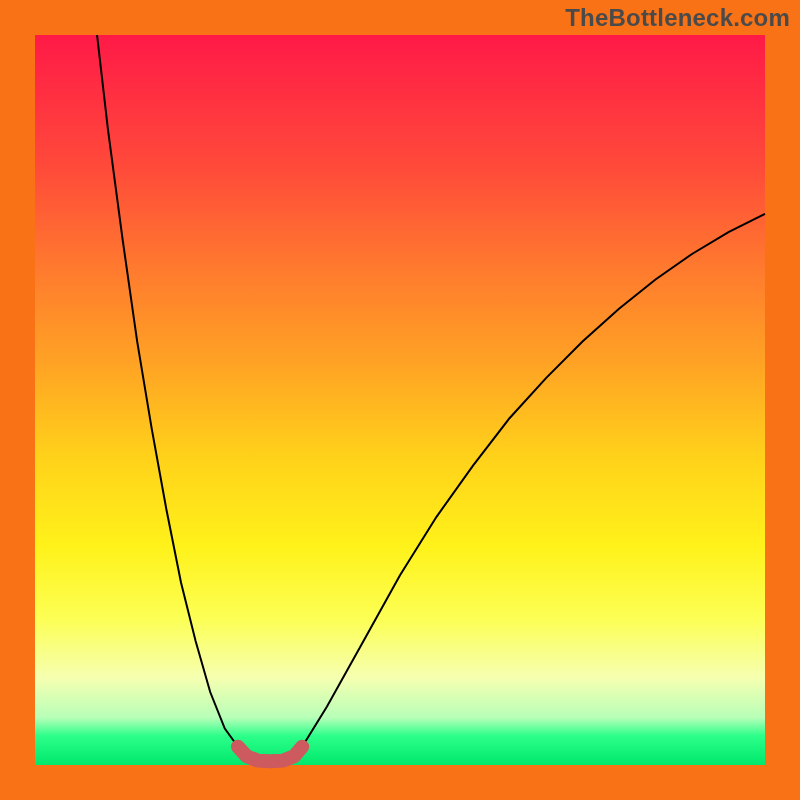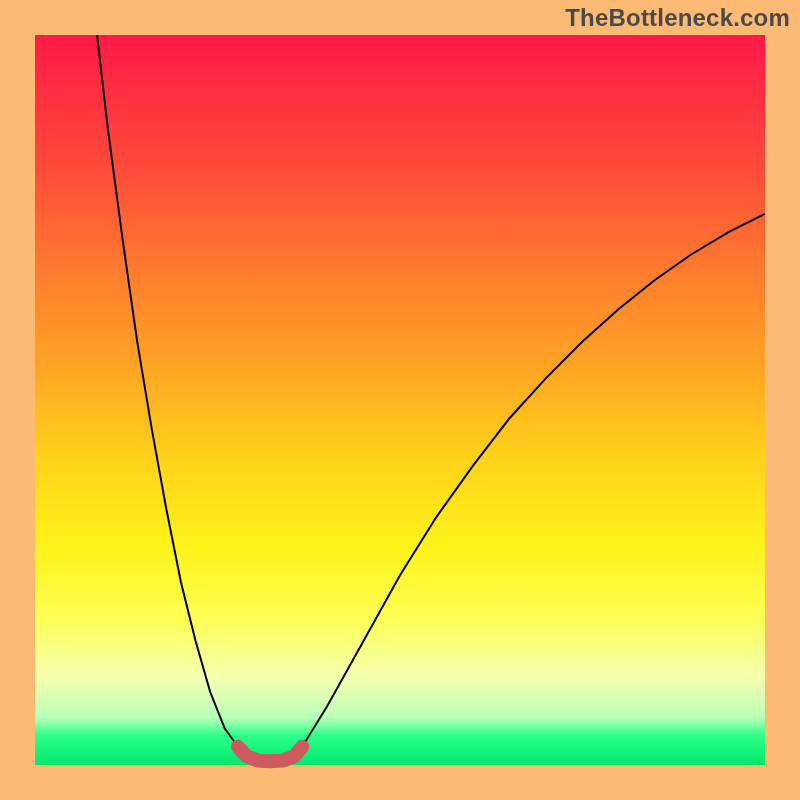--- a/index.html
+++ b/index.html
@@ -8,21 +8,21 @@
     width: 800px;
     height: 800px;
     background: #000;
     font-family: Arial, Helvetica, sans-serif;
     overflow: hidden;
   }
   .frame {
     position: relative;
     width: 800px;
     height: 800px;
-    background: #fdba74;
+    background: #f97316;
   }
   .watermark {
     position: absolute;
     top: 4px;
     right: 10px;
     color: #4a4a4a;
     font-size: 24px;
     font-weight: 600;
     letter-spacing: 0.2px;
     z-index: 5;

